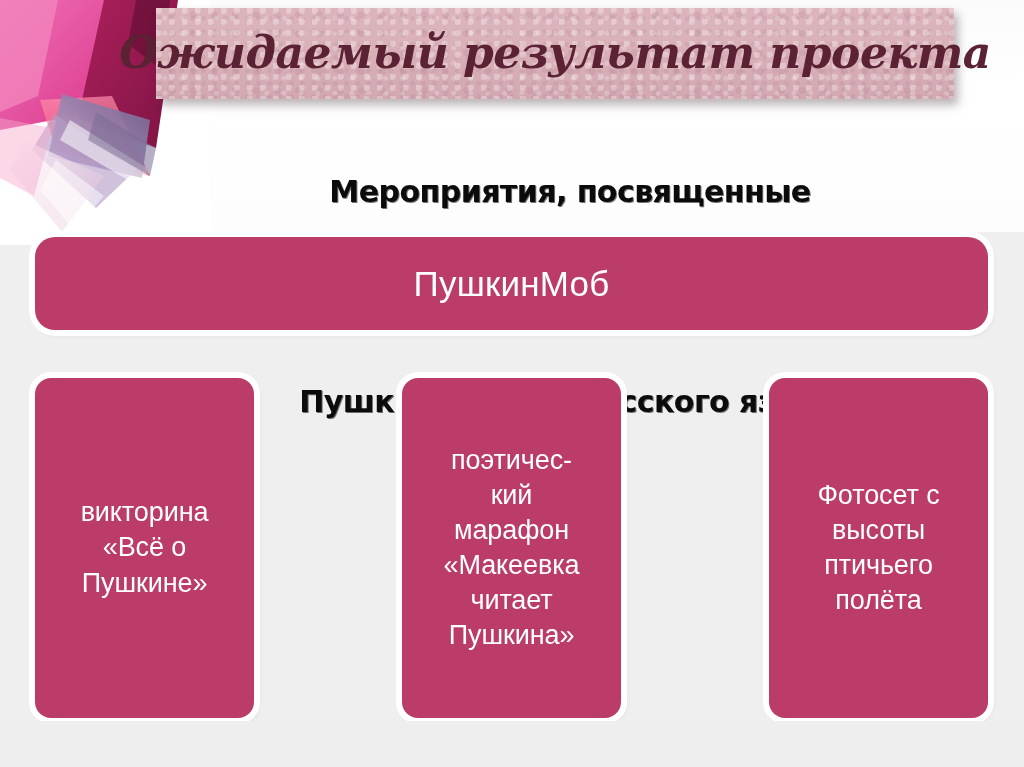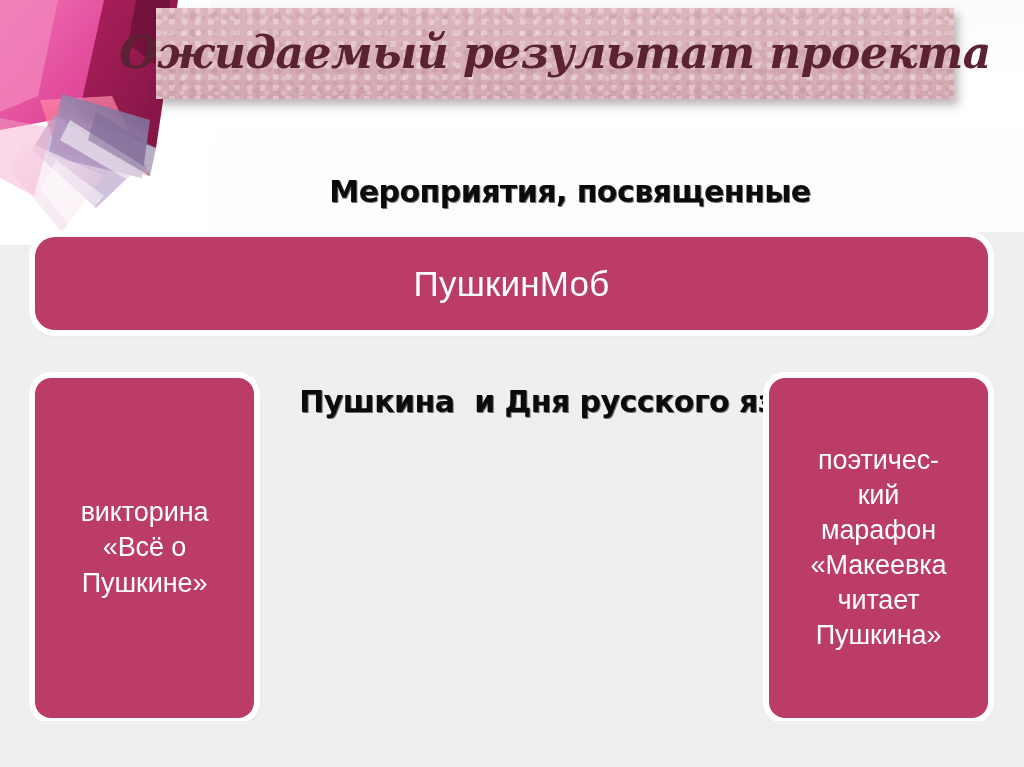--- a/index.html
+++ b/index.html
@@ -234,18 +234,24 @@
     <div class="card">
       <span class="card-text">поэтичес-
 кий
 марафон
 «Макеевка
 читает
 Пушкина»</span>
     </div>
 
 
+    <div class="card">
+      <span class="card-text">Фотосет с
+высоты
+птичьего
+полёта</span>
+    </div>
 
   </div>
 
   <div class="bottom-strip"></div>
 
 </div>
 
 </body></html>

